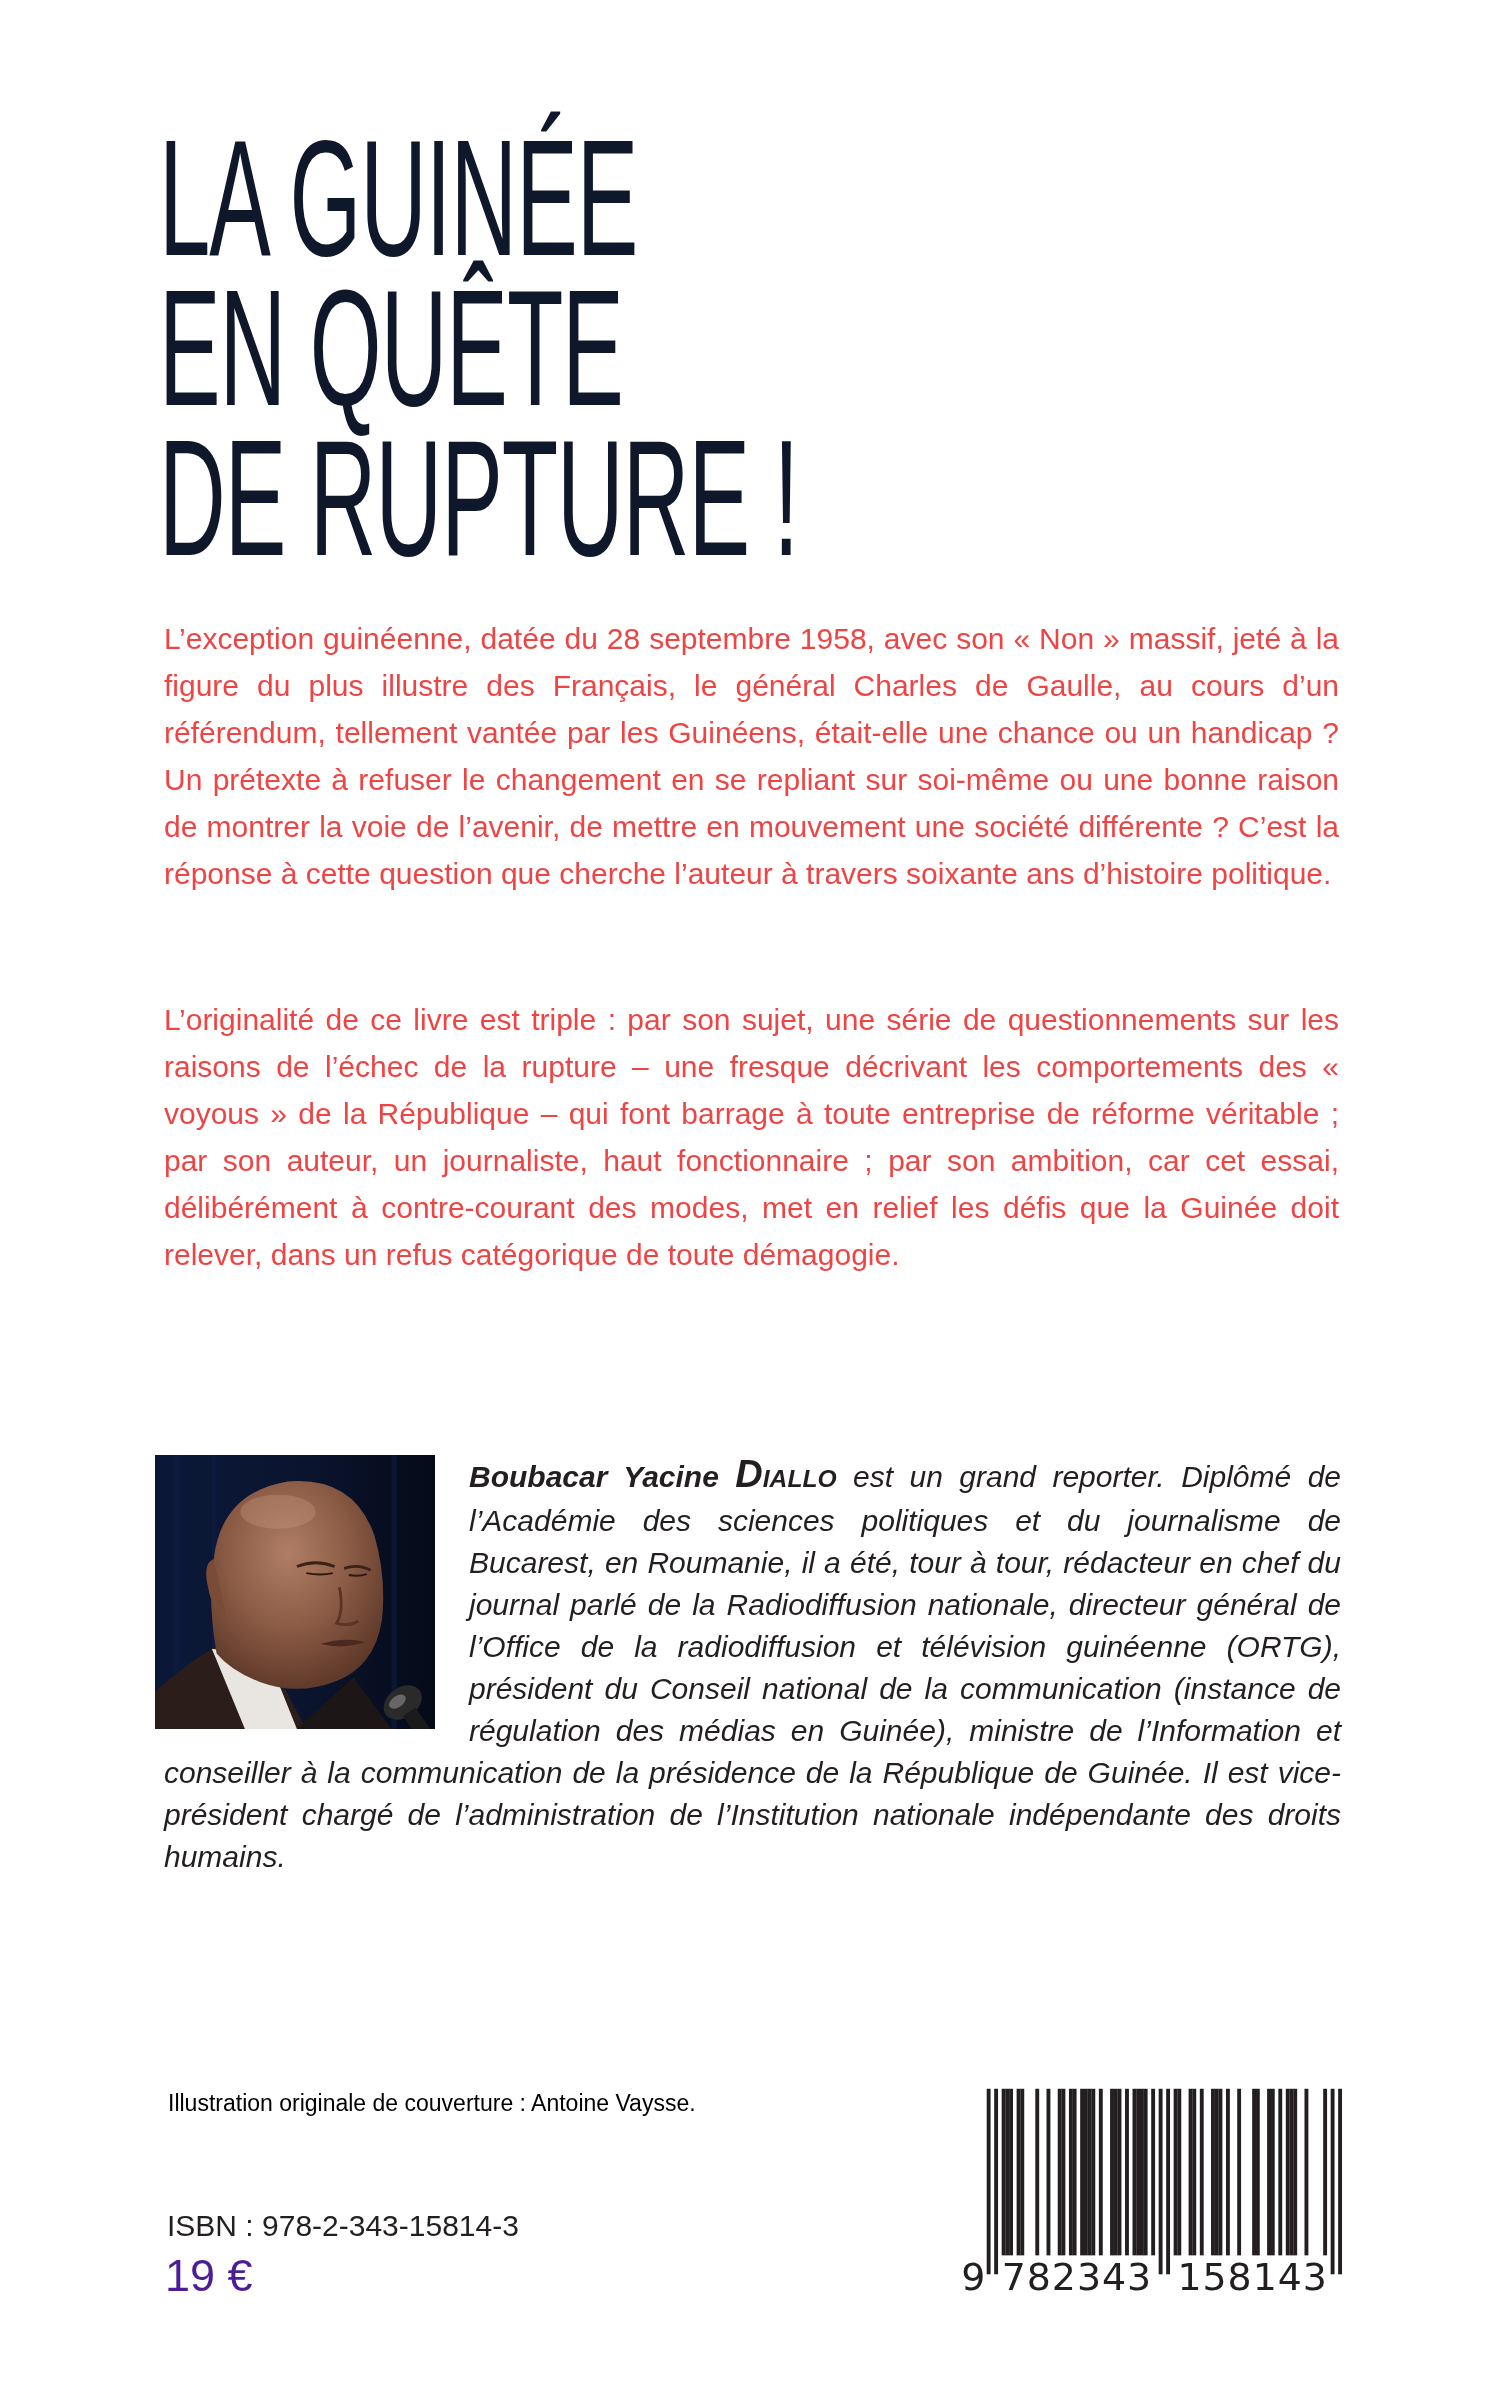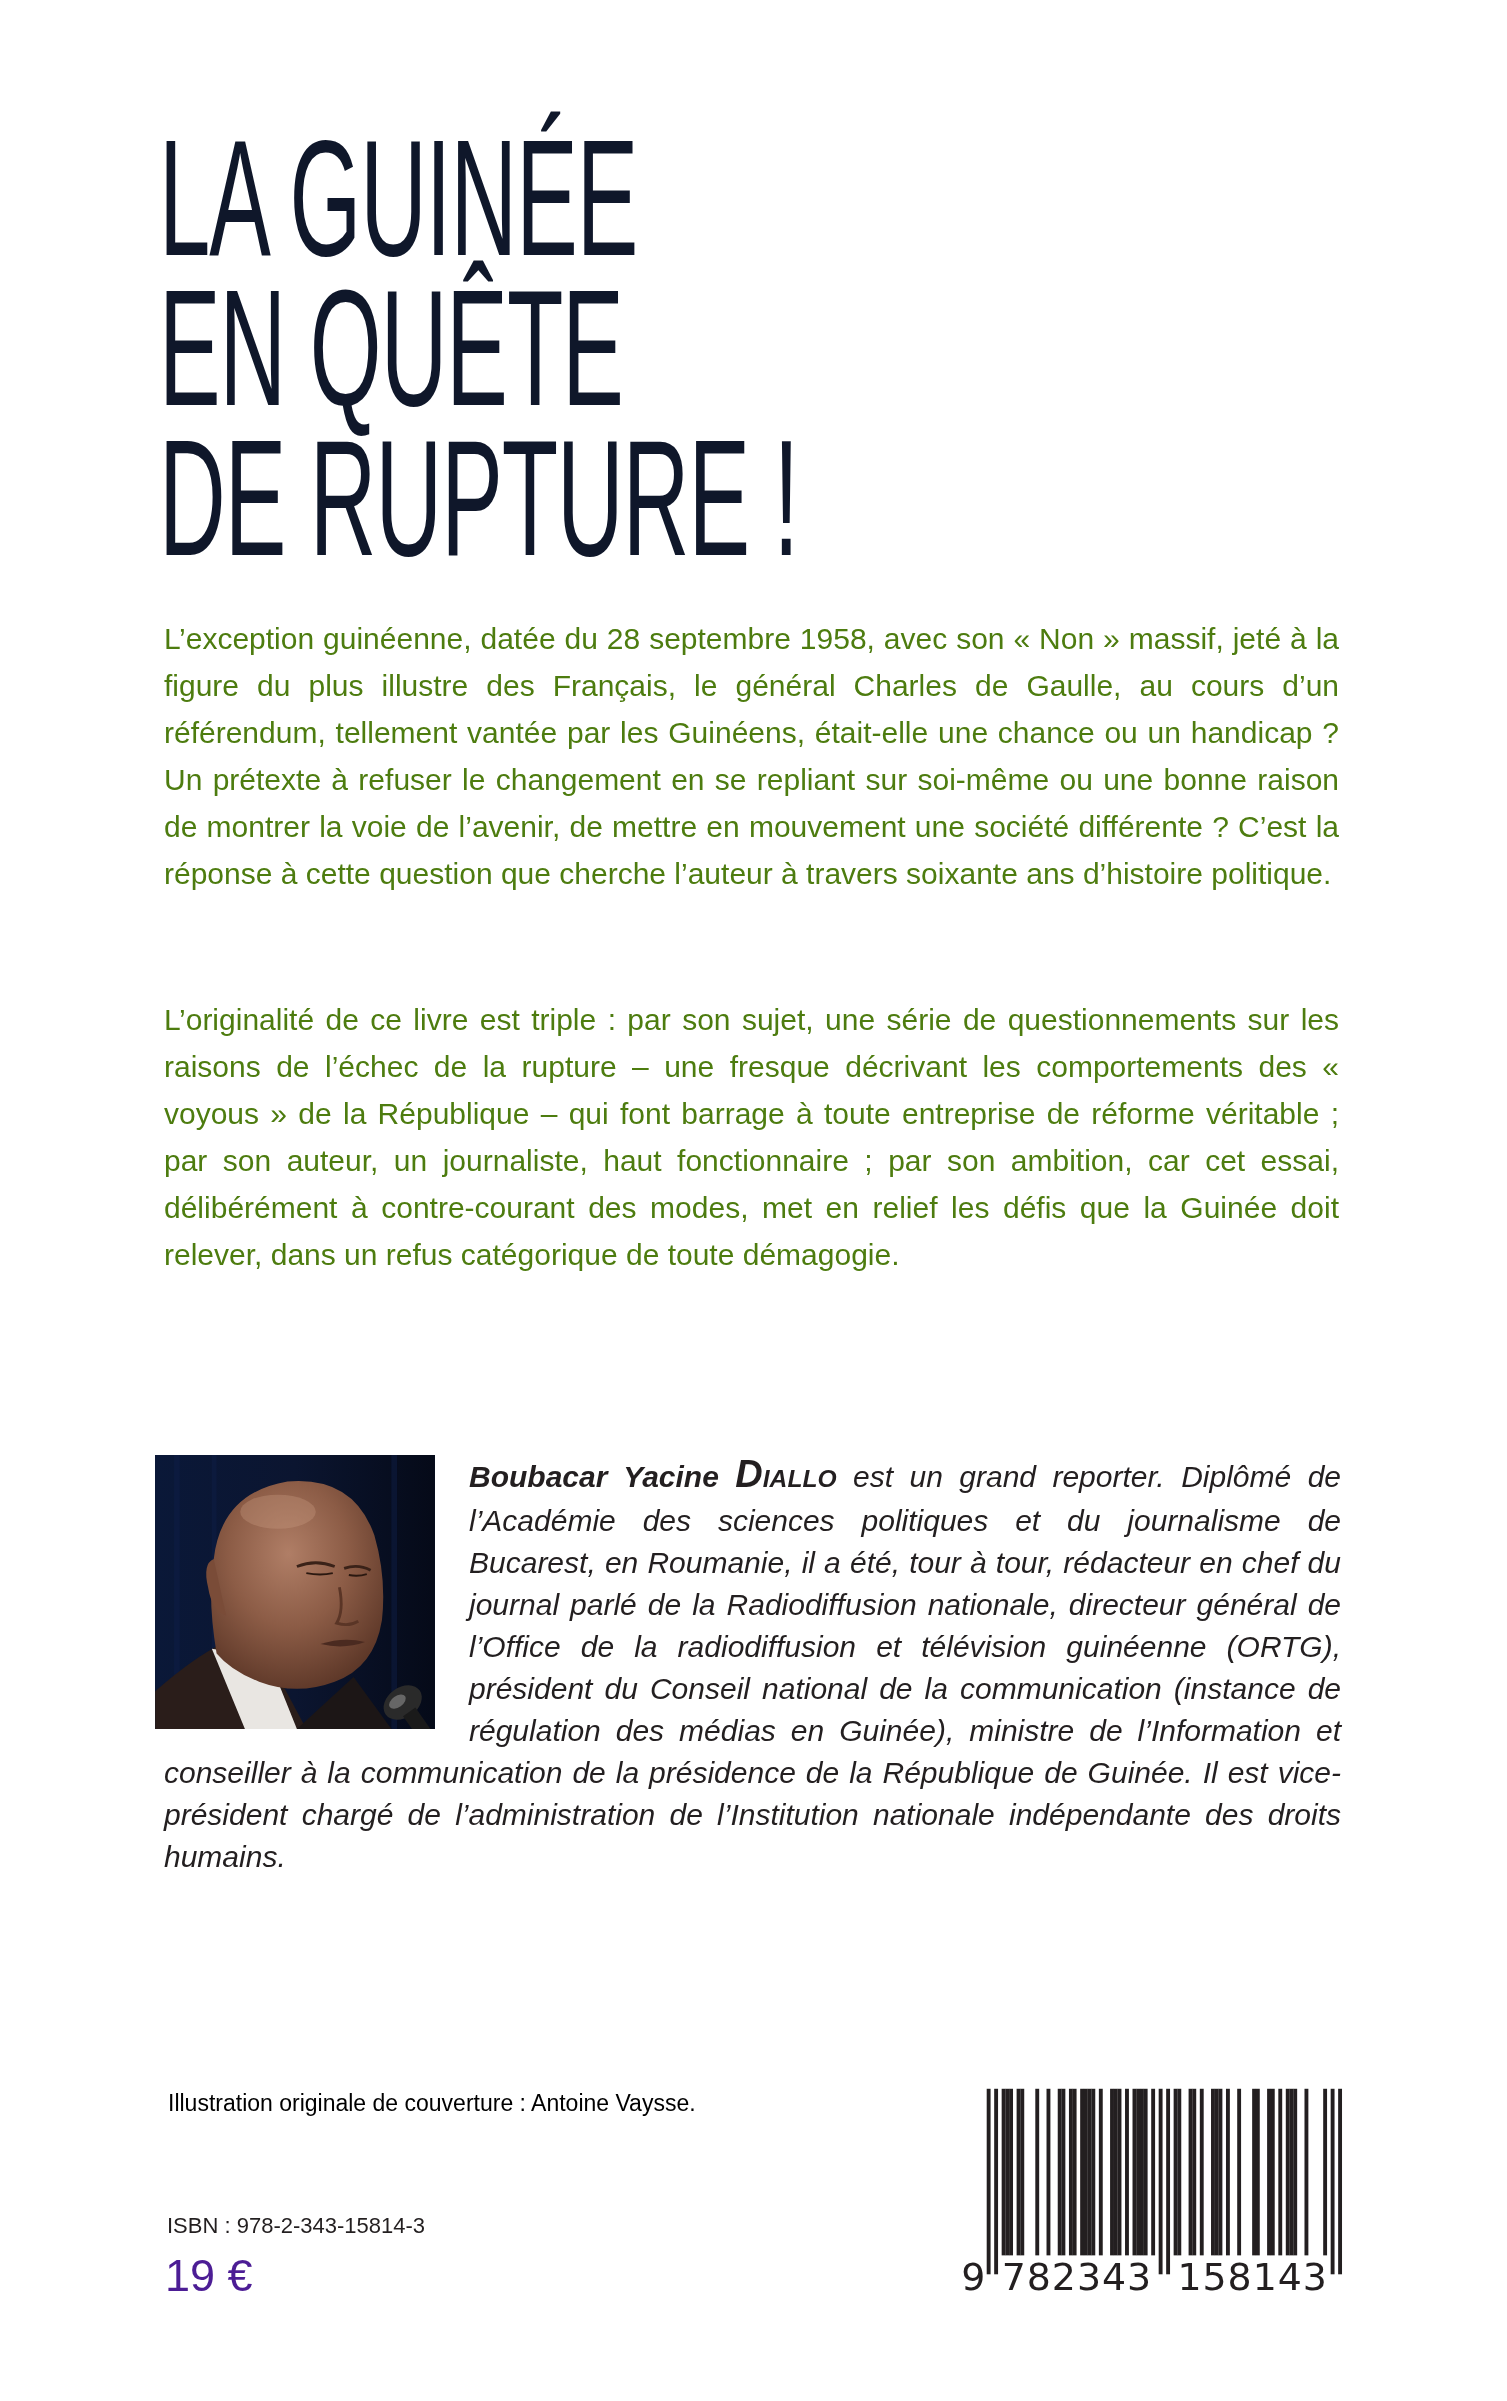--- a/index.html
+++ b/index.html
@@ -1,34 +1,34 @@
 <!DOCTYPE html>
 <html style="font-size:15px"><head>
 <meta charset="utf-8">
 <style>
   html, body { margin: 0; padding: 0; background: #ffffff; }
   body { width: 1508px; height: 2402px; position: relative; overflow: hidden; font-family: "Liberation Sans", sans-serif; color: #231f20; }
 
   .title { position: absolute; left: 159px; top: 123px; color: #0a7d65; }
   .title-line { display: block; font-family: "Liberation Sans", sans-serif; font-weight: 400; font-size: 165px; line-height: 150px; height: 150px; letter-spacing: -1.9px; transform-origin: 0 0; transform: scaleX(0.56); white-space: nowrap; -webkit-text-stroke: 0px; }
 
-  .body-text { position: absolute; left: 164px; width: 1175px; font-size: 30px; line-height: 47px; text-align: justify; text-align-last: left; color: #4d7c0f; }
+  .body-text { position: absolute; left: 164px; width: 1175px; font-size: 30px; line-height: 47px; text-align: justify; text-align-last: left; color: #ef4444; }
   .para1 { top: 615px; }
   .para2 { top: 996px; }
   .para { margin: 0; font-stretch: condensed; }
 
   .author-photo { position: absolute; left: 155px; top: 1455px; width: 280px; height: 274px; overflow: hidden; background: #0b1630; }
 
   .author-text { position: absolute; left: 164px; top: 1453px; width: 1177px; font-size: 30px; line-height: 42px; font-style: italic; text-align: justify; text-align-last: left; color: #231f20; }
   .author-text .float-spacer { float: left; width: 305px; height: 295px; }
   .author-name { font-weight: 700; }
   .smallcaps-big { font-size: 38px; }
 
   .credit { position: absolute; left: 168px; top: 2089px; font-size: 23px; line-height: 28px; color: #000000; white-space: nowrap; }
-  .isbn { position: absolute; left: 167px; top: 2208px; font-size: 22px; line-height: 36px; color: #231f20; white-space: nowrap; }
+  .isbn { position: absolute; left: 167px; top: 2208px; font-size: 30px; line-height: 36px; color: #231f20; white-space: nowrap; }
   .price { position: absolute; left: 165px; top: 2249px; font-size: 45px; line-height: 53px; color: #4c1d95; white-space: nowrap; }
 
   .barcode { position: absolute; left: 946px; top: 2082px; width: 407px; height: 218px; }
   .barcode svg { display: block; }
 </style>
 </head>
 <body>
 
 <div class="title" style="color: #0f172a;">
   <span class="title-line">LA GUINÉE</span>

